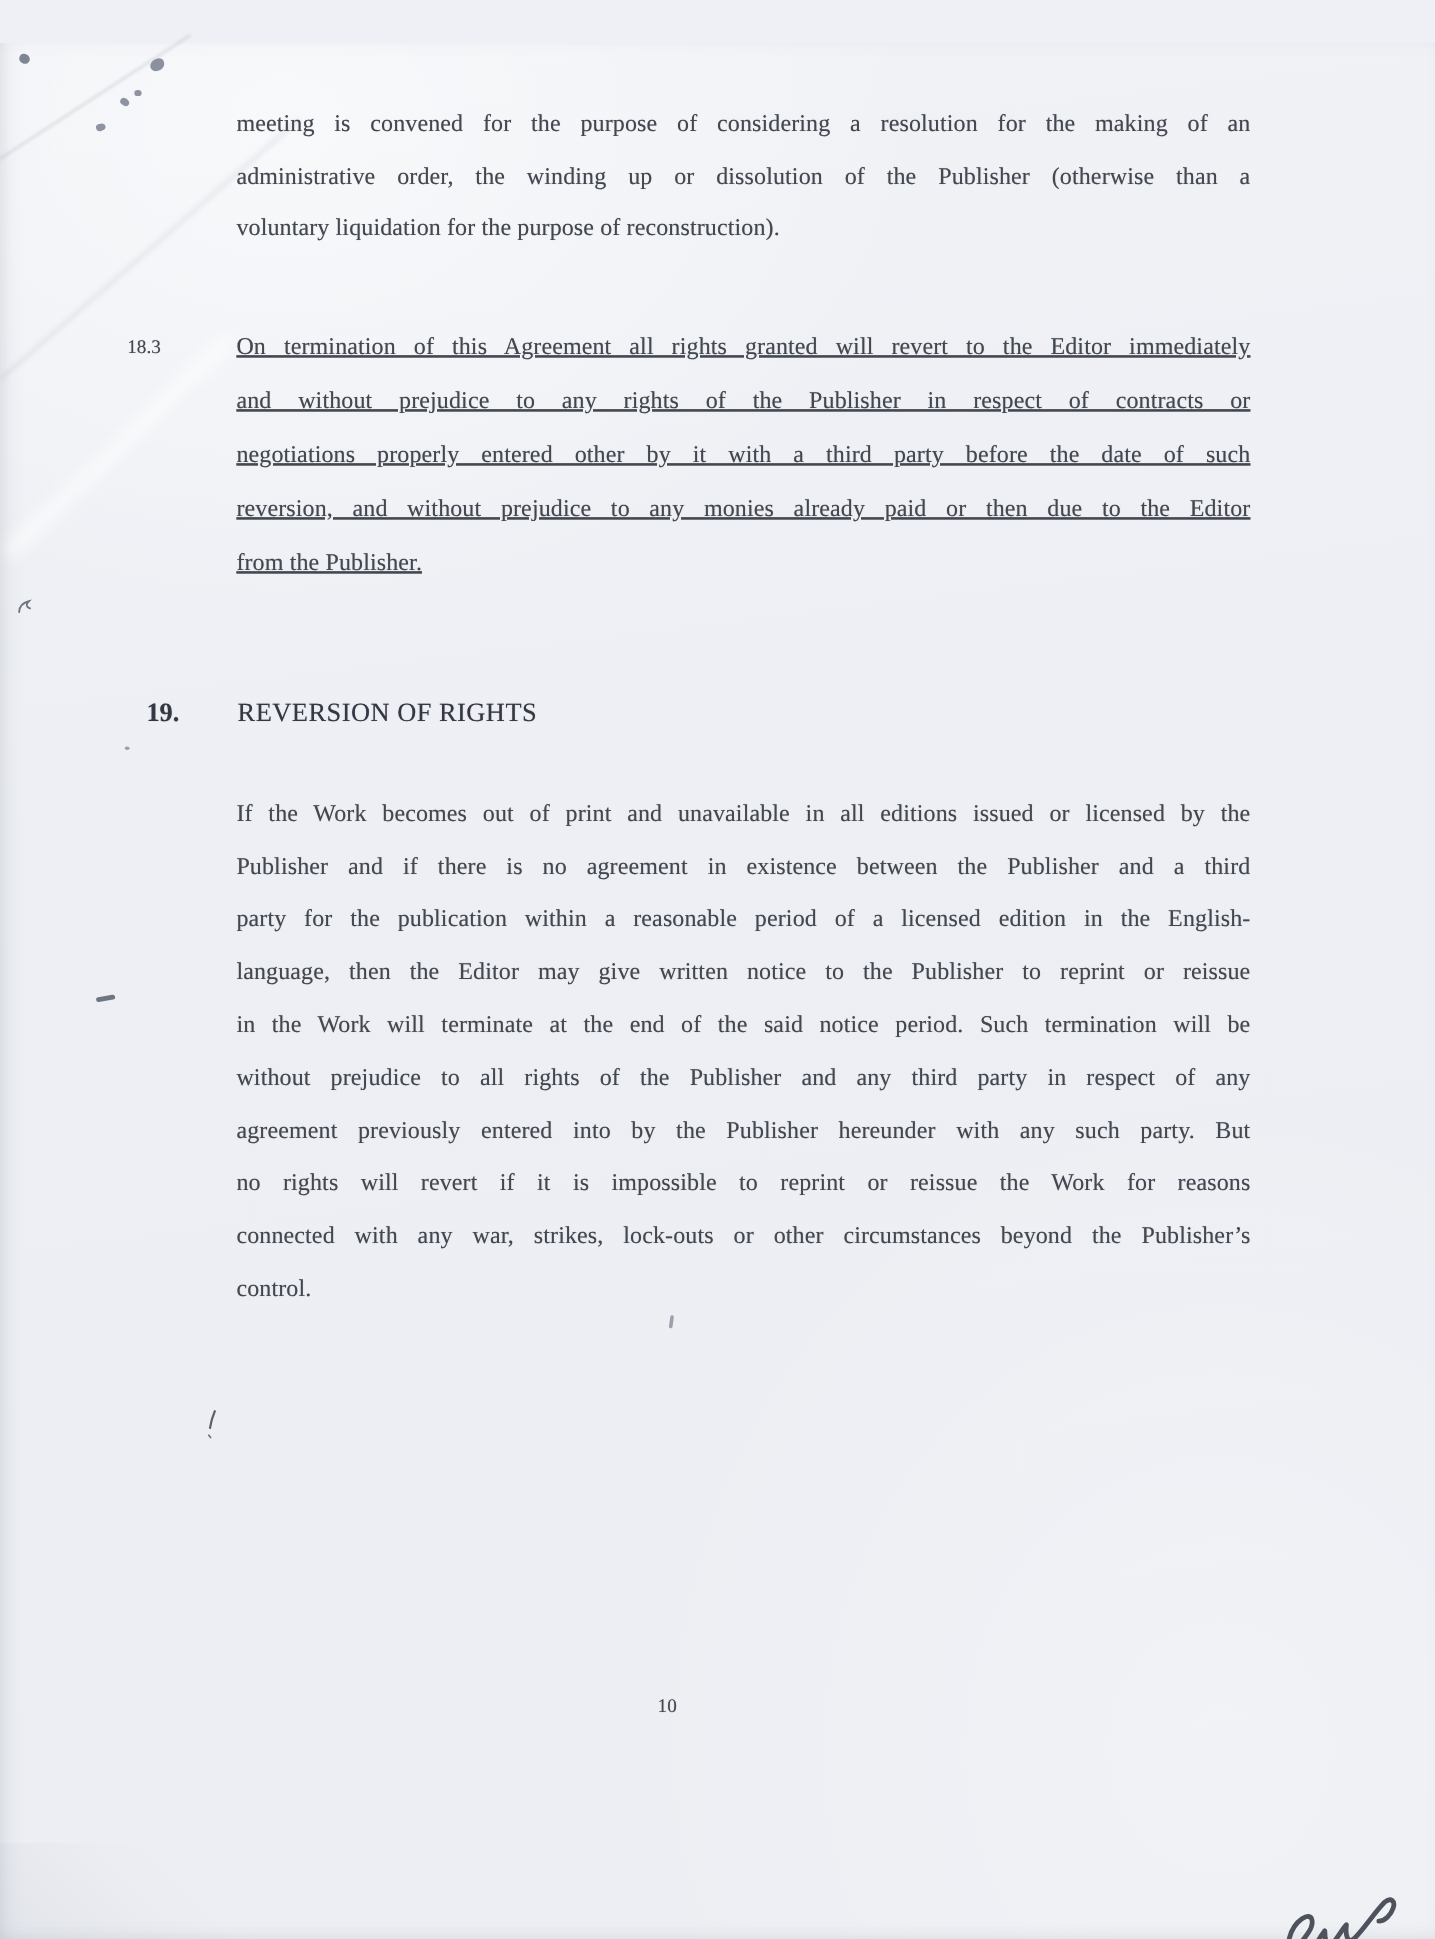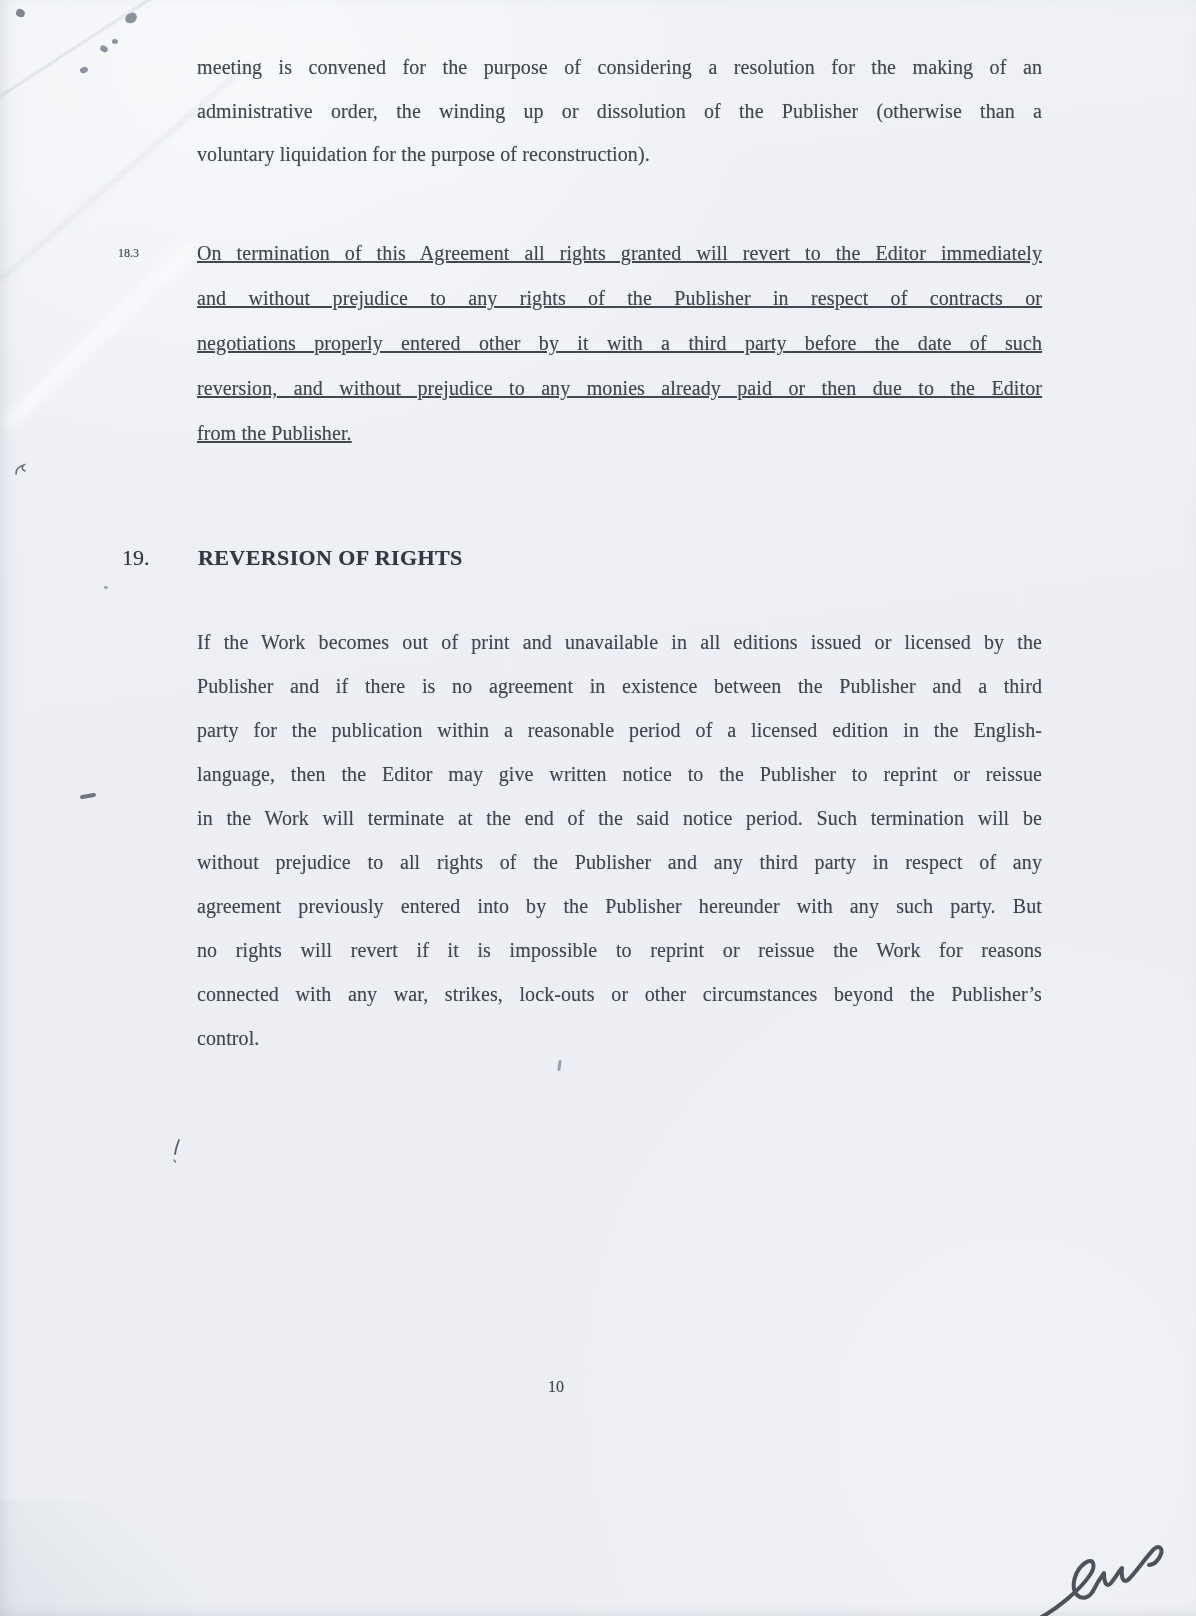--- a/index.html
+++ b/index.html
@@ -11,20 +11,21 @@
     font-family:"Liberation Serif", serif;
   }
   .page{
     position:absolute;inset:0;
     background:
       radial-gradient(ellipse 900px 700px at 20% 4%, rgba(255,255,255,0.55), rgba(255,255,255,0) 60%),
       radial-gradient(ellipse 800px 900px at 85% 90%, rgba(255,255,255,0.25), rgba(255,255,255,0) 65%),
       linear-gradient(173deg,#f0f2f6 0%,#edeff4 40%,#eceef3 100%);
     box-shadow: inset 10px 0 22px -14px rgba(120,128,142,0.35), inset 0 -8px 18px -12px rgba(120,128,142,0.22);
     color:var(--ink,#43474f);
+    margin-top:36px;
   }
   
   .crease{position:absolute;background:rgba(148,156,170,0.30);filter:blur(1.2px);transform-origin:center;}
   .crease.c1{left:-16px;top:44px;width:190px;height:2px;transform:rotate(-33deg);}
   .crease.c2{left:-40px;top:170px;width:330px;height:3px;transform:rotate(-41deg);background:rgba(148,156,170,0.20);filter:blur(2px);}
   .crease.c3{left:-30px;top:330px;width:260px;height:10px;transform:rotate(-44deg);background:rgba(255,255,255,0.75);filter:blur(6px);}
   .speck{position:absolute;background:#8d93a0;border-radius:45% 55% 50% 50%;}
   .sp1{left:16px;top:9px;width:9px;height:8px;background:#7f8592;transform:rotate(20deg);}
   .sp2{left:125px;top:13px;width:12px;height:10px;background:#8b919e;transform:rotate(-15deg);border-radius:60% 40% 55% 45%;}
   .sp3{left:112px;top:39px;width:6px;height:5px;}
@@ -36,24 +37,24 @@
   .squiggle{position:absolute;left:14px;top:463px;}
   .tickmark{position:absolute;left:171px;top:1138px;}
   
   .para{position:absolute;left:197px;width:845px;font-size:20px;letter-spacing:0.1px;
         text-shadow:0 0 0.7px rgba(67,71,79,0.45);}
   .tline{white-space:nowrap;text-align:justify;text-align-last:justify;}
   .tline.last{text-align-last:left;}
   .p-cont{top:46px;line-height:43.5px;}
   .p183{top:231px;line-height:45px;text-decoration:underline;}
   .p19{top:620px;line-height:44px;}
-  .clause-num{position:absolute;left:118px;top:231px;font-size:12px;line-height:45px;
+  .clause-num{position:absolute;left:106px;top:231px;font-size:16px;line-height:45px;
         text-shadow:0 0 0.7px rgba(67,71,79,0.45);}
-  .sec-num{position:absolute;left:122px;top:535px;font-size:22px;line-height:45px;font-weight:normal;color:var(--ink-heading,#343842);text-shadow:0 0 0.7px rgba(52,56,66,0.5);}
-  .sec-heading{position:absolute;left:198px;top:535px;margin:0;font-size:22px;line-height:45px;font-weight:bold;letter-spacing:0.4px;color:var(--ink-heading,#343842);text-shadow:0 0 0.7px rgba(52,56,66,0.5);}
+  .sec-num{position:absolute;left:122px;top:535px;font-size:22px;line-height:45px;font-weight:bold;color:var(--ink-heading,#343842);text-shadow:0 0 0.7px rgba(52,56,66,0.5);}
+  .sec-heading{position:absolute;left:198px;top:535px;margin:0;font-size:22px;line-height:45px;font-weight:normal;letter-spacing:0.4px;color:var(--ink-heading,#343842);text-shadow:0 0 0.7px rgba(52,56,66,0.5);}
   .page-number{position:absolute;left:548px;top:1378px;width:60px;text-align:left;font-size:16px;text-shadow:0 0 0.7px rgba(67,71,79,0.45);}
   .signature{position:absolute;left:1036px;top:1542px;}
   .corner-shade{position:absolute;left:0;top:1500px;width:220px;height:116px;
         background:linear-gradient(45deg, rgba(140,148,162,0.12), rgba(140,148,162,0) 70%);}
 </style>
 </head>
 <body style="--ink: #43474f; --ink-heading: #343842; background: rgb(238, 240, 245);">
 
 <div class="page">
 

